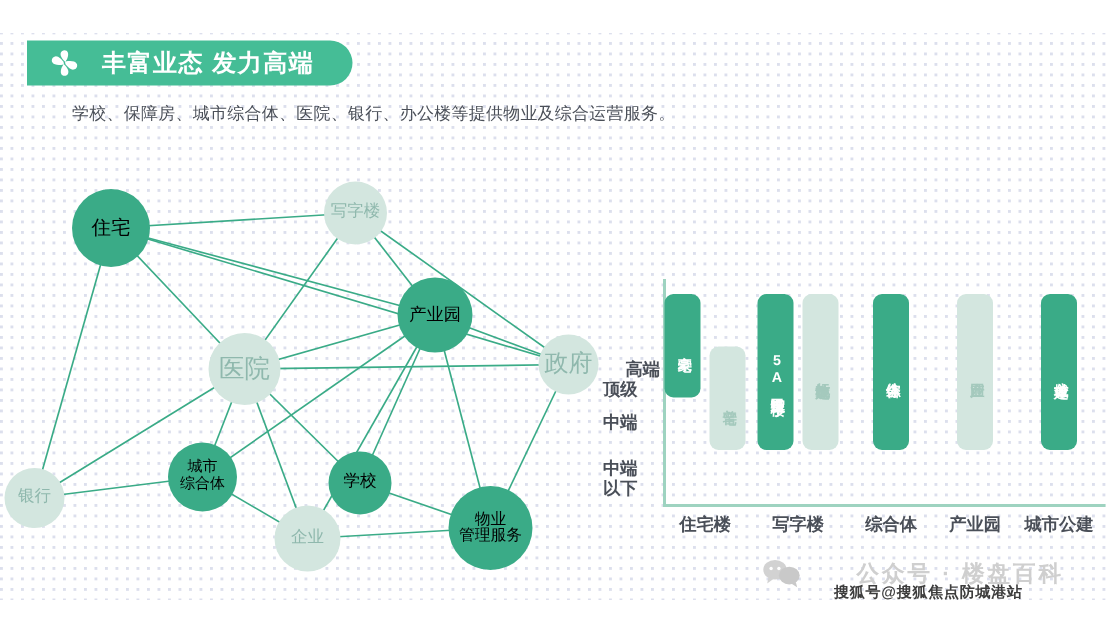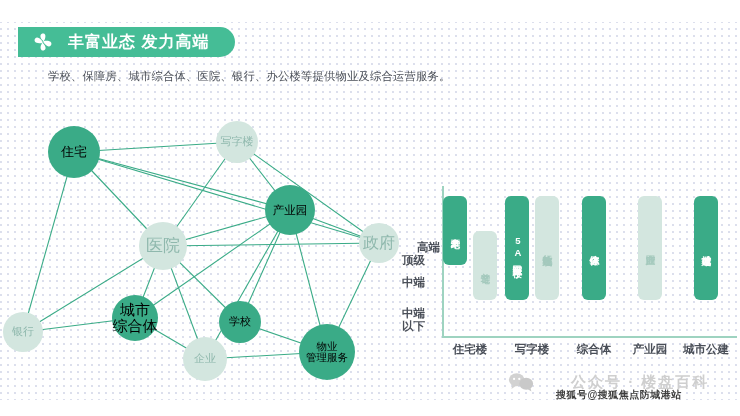--- a/index.html
+++ b/index.html
@@ -145,21 +145,21 @@
       <line x1="135" y1="206" x2="205" y2="247" stroke="#3aab87" stroke-width="1.1"></line>
       <line x1="240" y1="210" x2="327" y2="240" stroke="#3aab87" stroke-width="1.1"></line>
       <line x1="205" y1="247" x2="327" y2="240" stroke="#3aab87" stroke-width="1.1"></line>
     </svg>
   <div id="net-nodes">
       <div class="node dark" style="left: 74px; top: 40px; width: 52px; height: 52px; font-size: 13px;">住宅</div>
       <div class="node light" style="left: 237px; top: 30px; width: 42px; height: 42px; font-size: 11px;">写字楼</div>
       <div class="node dark" style="left: 290px; top: 98px; width: 50px; height: 50px; font-size: 11.5px;">产业园</div>
       <div class="node light" style="left: 163px; top: 134px; width: 48px; height: 48px; font-size: 17px;">医院</div>
       <div class="node light" style="left: 379px; top: 131px; width: 40px; height: 40px; font-size: 16px;">政府</div>
-      <div class="node dark" style="left: 135px; top: 206px; width: 46px; height: 46px; font-size: 15px;">城市
+      <div class="node dark" style="left: 135px; top: 206px; width: 46px; height: 46px; font-size: 10px;">城市
 综合体</div>
       <div class="node dark" style="left: 240px; top: 210px; width: 42px; height: 42px; font-size: 11px;">学校</div>
       <div class="node light" style="left: 23px; top: 220px; width: 40px; height: 40px; font-size: 11px;">银行</div>
       <div class="node light" style="left: 205px; top: 247px; width: 44px; height: 44px; font-size: 11px;">企业</div>
       <div class="node dark" style="left: 327px; top: 240px; width: 56px; height: 56px; font-size: 10.5px;">物业
 管理服务</div>
     </div>
 </div>
 
 <div id="chart">

